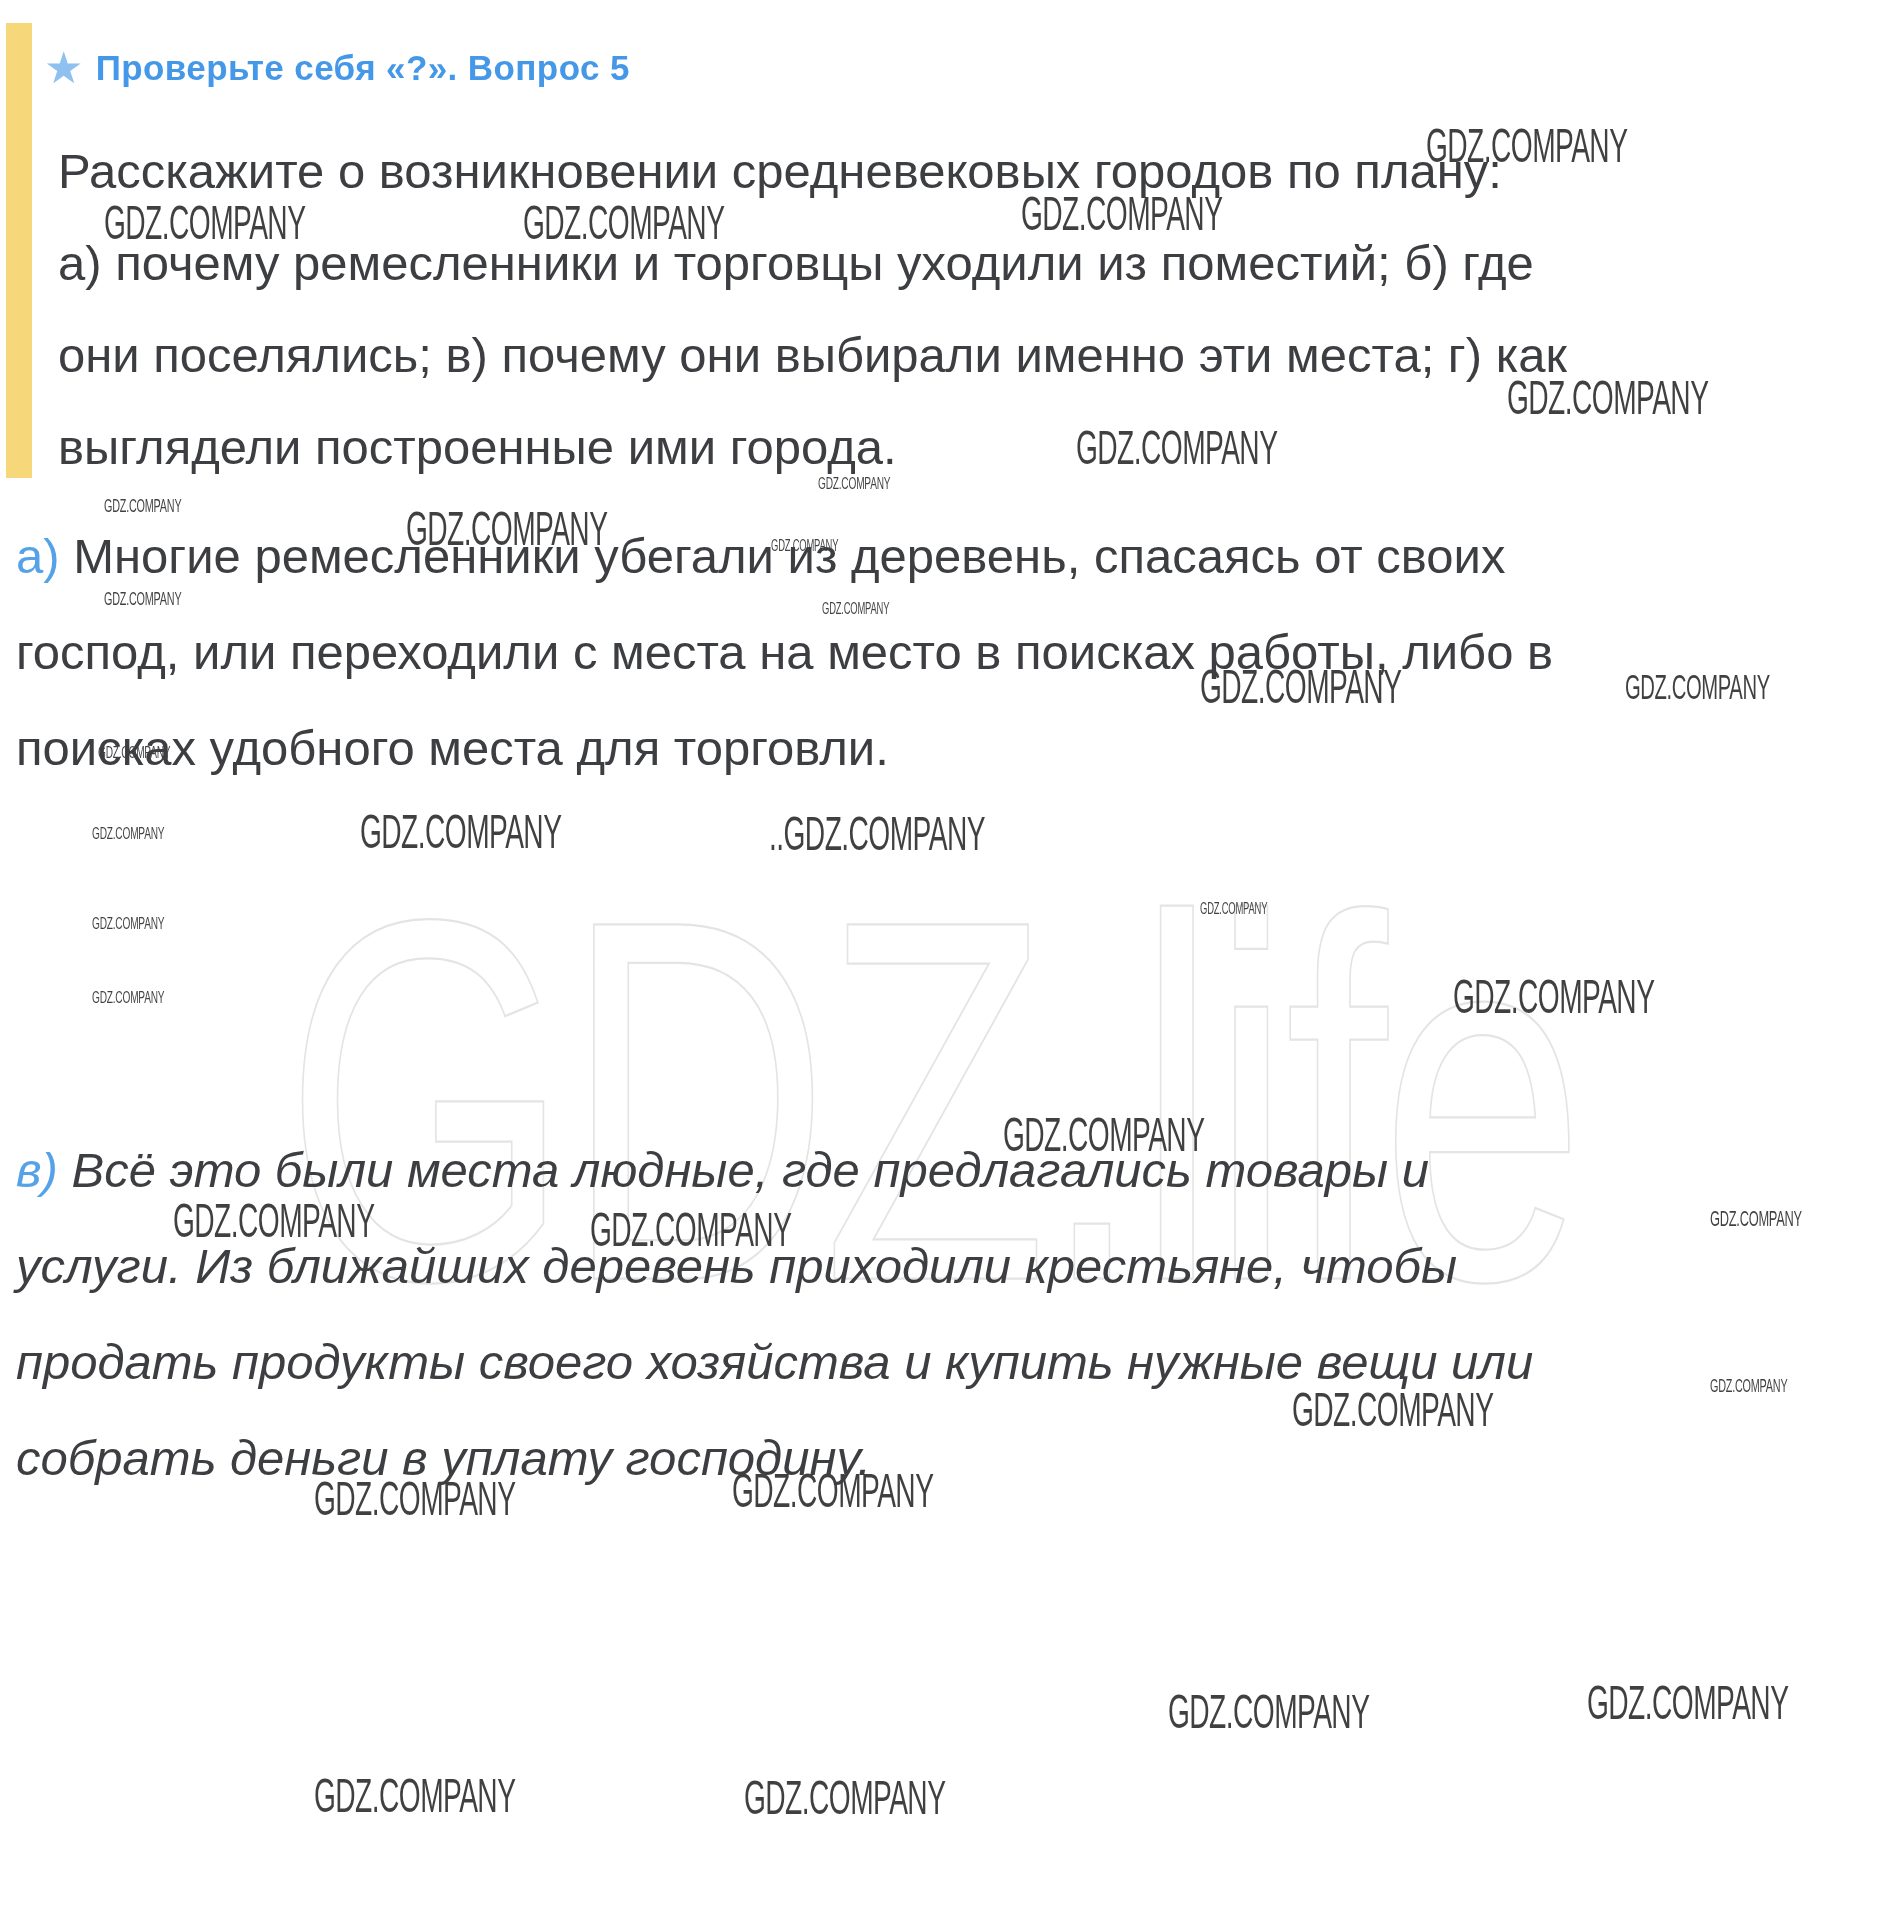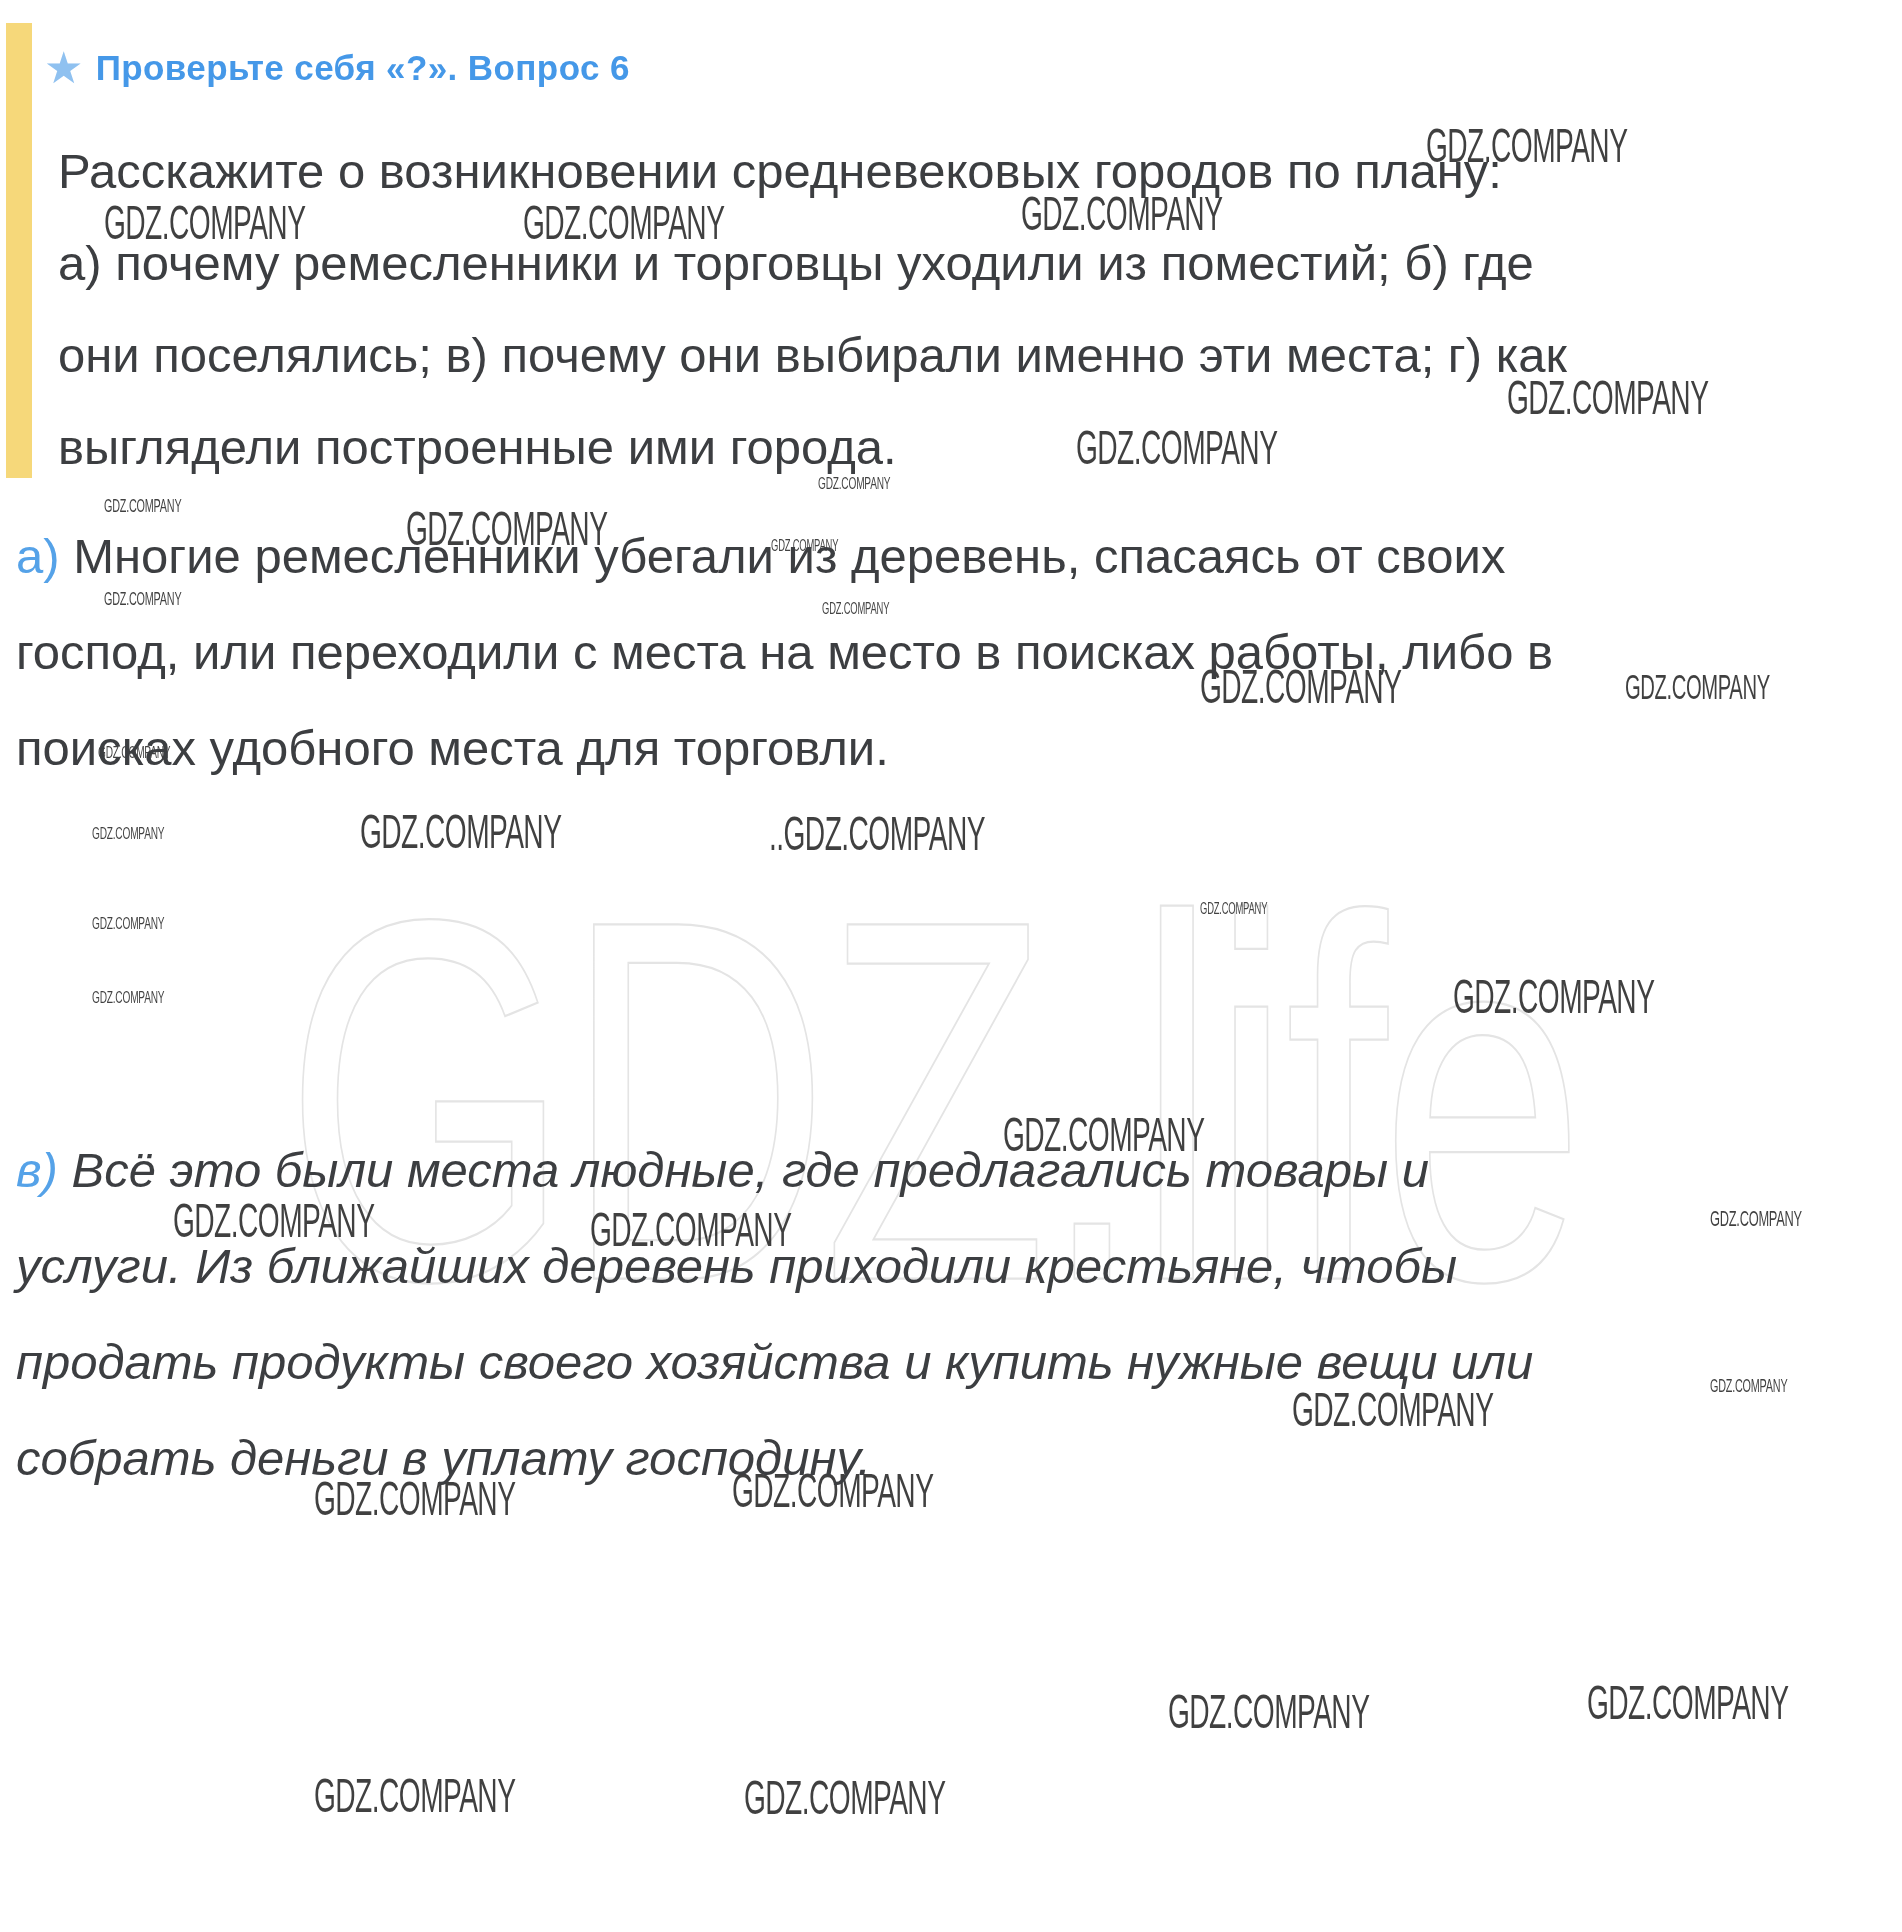--- a/index.html
+++ b/index.html
@@ -78,21 +78,21 @@
       <span class="wm" style="left: 92px; top: 915px; font-size: 11.5px;">GDZ.COMPANY</span>
       <span class="wm" style="left: 92px; top: 989px; font-size: 11.5px;">GDZ.COMPANY</span>
       <span class="wm" style="left: 1710px; top: 1208px; font-size: 14.6px;">GDZ.COMPANY</span>
       <span class="wm" style="left: 1710px; top: 1377px; font-size: 12.3px;">GDZ.COMPANY</span>
     </div>
 
   <div class="ybar"></div>
 
   <div class="hdr">
     <span class="star">★</span>
-    <span class="title">Проверьте себя «?». Вопрос 6</span>
+    <span class="title">Проверьте себя «?». Вопрос 5</span>
   </div>
 
   <div class="question">Расскажите о возникновении средневековых городов по плану:
 а) почему ремесленники и торговцы уходили из поместий;  б) где
 они поселялись; в) почему они выбирали именно эти места; г) как
 выглядели построенные ими города.</div>
 
   <div class="answer ans-a"><span class="lbl">а)</span><span> Многие ремесленники убегали из деревень, спасаясь от своих
 господ, или переходили с места на место в поисках работы, либо в
 поисках удобного места для торговли.</span></div>

